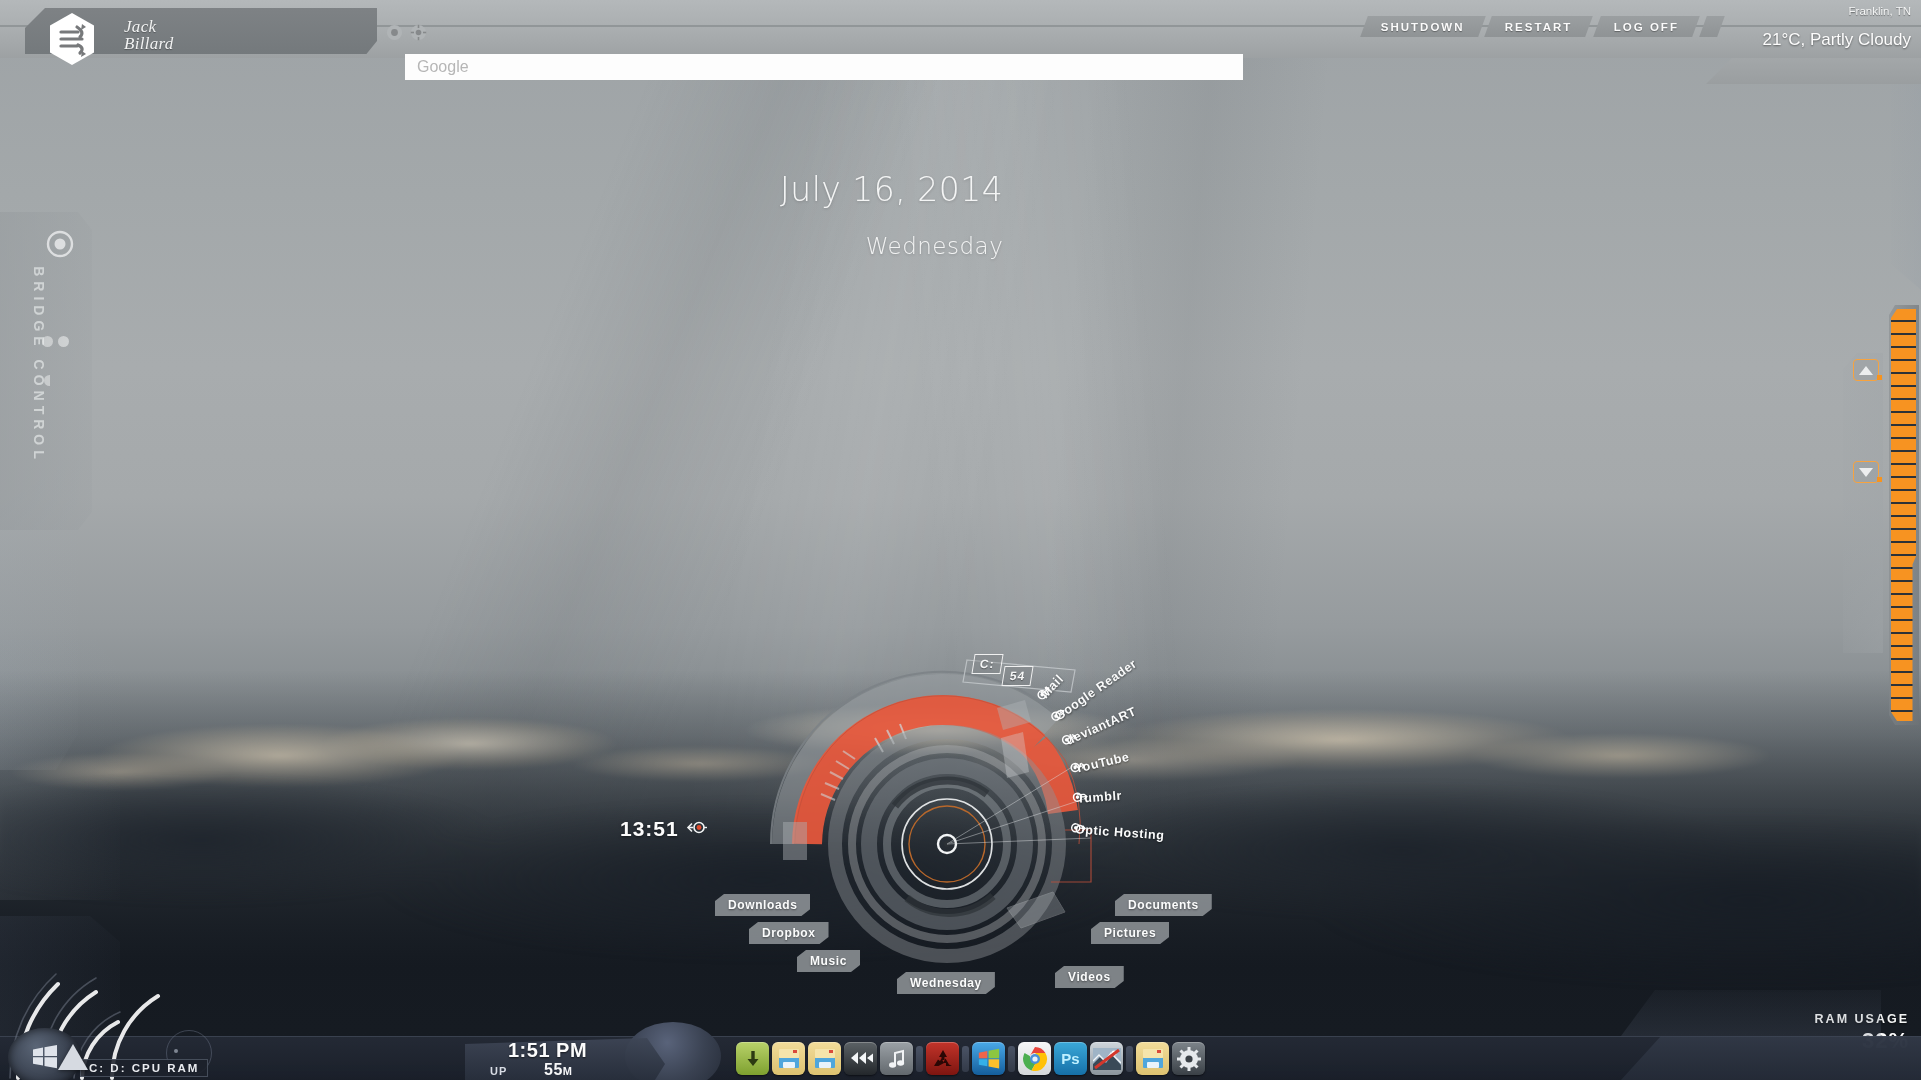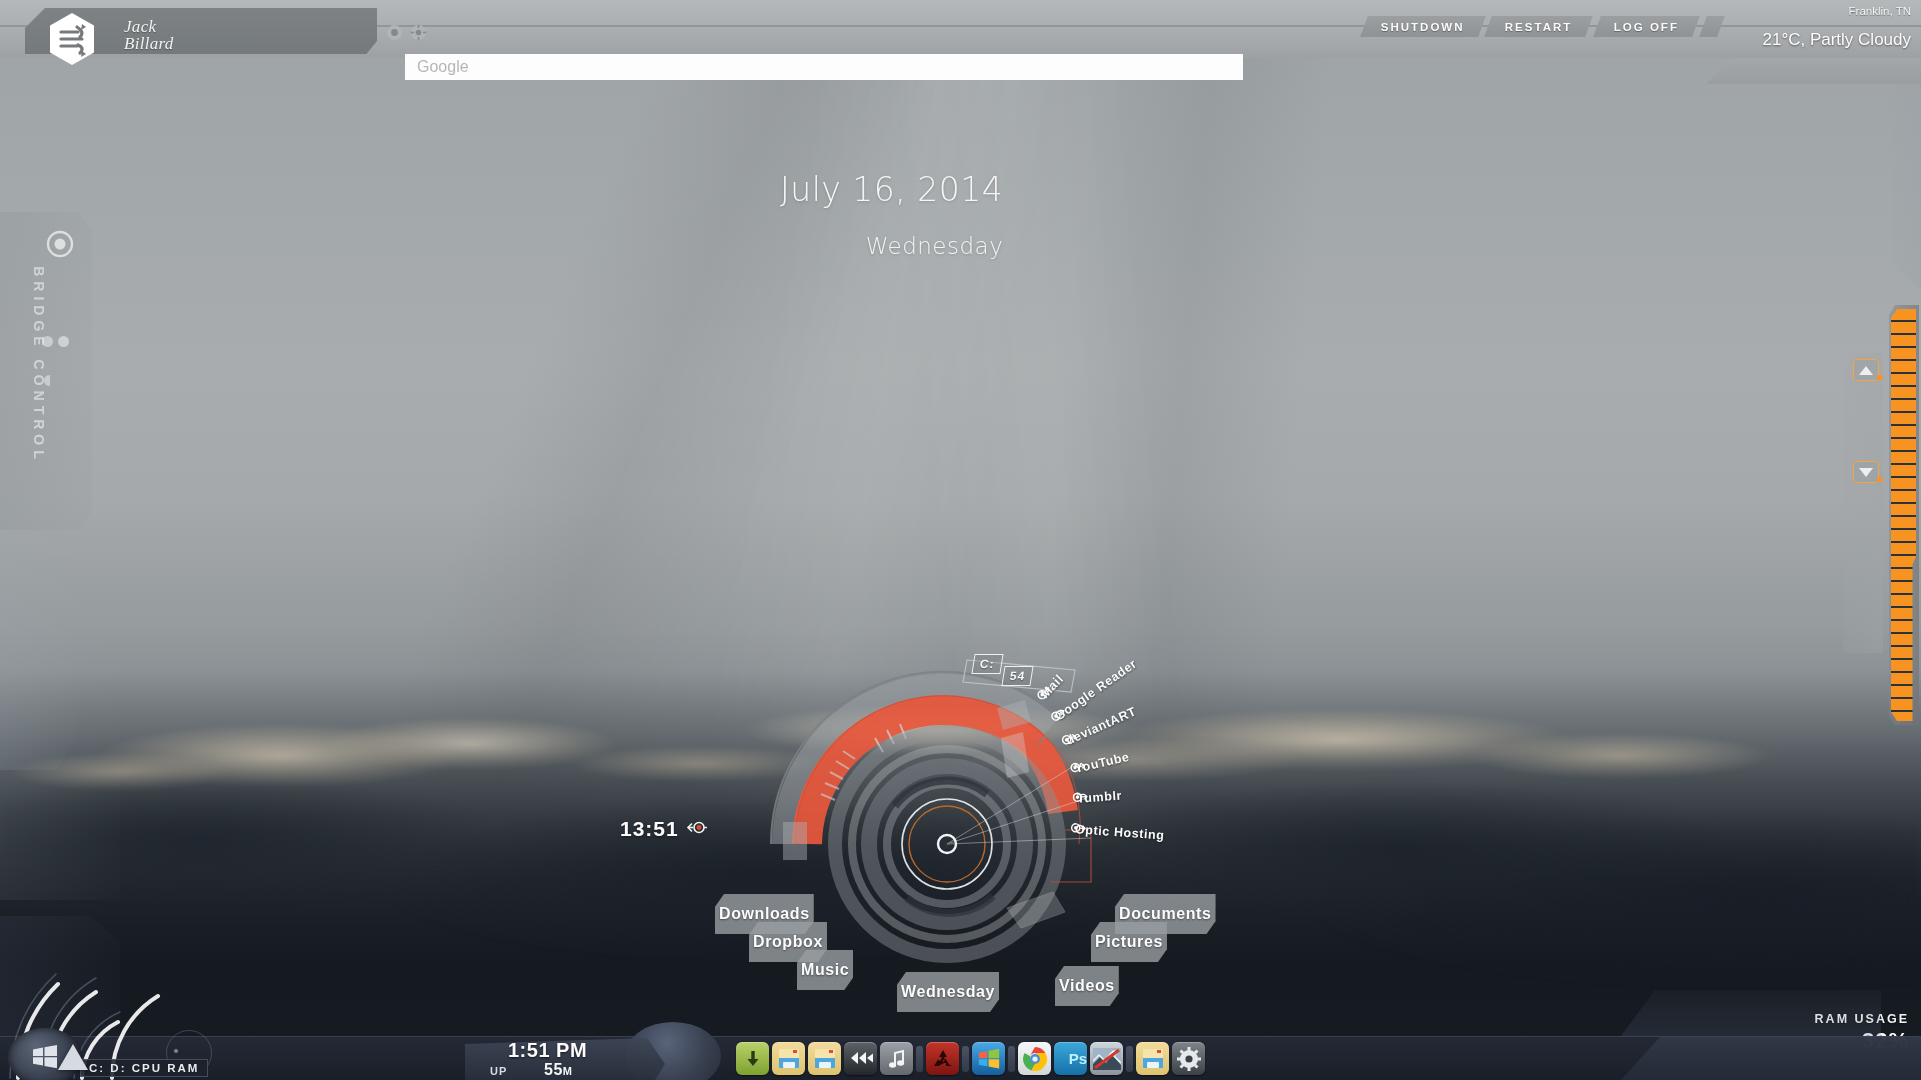--- a/index.html
+++ b/index.html
@@ -218,25 +218,25 @@
   }
   .link-item .lbl {
     font-size:12.5px; font-weight:bold; color:#fafbfb;
     letter-spacing:.6px; text-shadow:0 1px 2px rgba(0,0,0,.5);
     font-family:"Liberation Sans", sans-serif;
   }
   .link-ico { width:15px; height:11px; flex:0 0 auto; }
 
   .folders { position:absolute; left:0; top:0; width:480px; height:400px; }
   .folder-btn {
-    position:absolute; height:40px; padding:0 4px;
+    position:absolute; height:22px; padding:0 13px;
     display:flex; align-items:center; justify-content:center;
     background:rgba(152,157,161,.80);
     clip-path:polygon(9px 0, 100% 0, 100% 68%, calc(100% - 9px) 100%, 0 100%, 0 32%);
-    font-size:16px; font-weight:bold; color:#fbfcfc; letter-spacing:.6px;
+    font-size:12px; font-weight:bold; color:#fbfcfc; letter-spacing:.6px;
     text-shadow:0 1px 2px rgba(0,0,0,.45);
     cursor:pointer; font-family:"Liberation Sans", sans-serif;
   }
 
   .minitime {
     position:absolute; left:620px; top:817px; z-index:14;
     display:flex; align-items:center; gap:7px;
   }
   .minitime .tv {
     font-size:21px; font-weight:bold; color:#fcfcfc; letter-spacing:1px;
@@ -824,21 +824,21 @@
       <div class="tsep"></div>
       <div class="tico" style="background: linear-gradient(rgb(246, 247, 248), rgb(212, 215, 218));">
         <svg width="26" height="26" viewBox="0 0 26 26">
           <path d="M13 1 A12 12 0 0 1 23.4 7 L13 7 A6 6 0 0 0 7.8 10 Z" fill="#e8453c"></path>
           <path d="M2.6 7 A12 12 0 0 0 9.5 24.4 L14.6 15.4 A6 6 0 0 1 7.8 10 Z" fill="#4caf50"></path>
           <path d="M23.4 7 A12 12 0 0 1 9.5 24.4 L14.6 15.4 A6 6 0 0 0 13 7 Z" fill="#ffc107"></path>
           <circle cx="13" cy="13" r="5" fill="#4a90d9"></circle>
           <circle cx="13" cy="13" r="2.6" fill="#e9f2fa"></circle>
         </svg>
       </div>
-      <div class="tico" style="background: linear-gradient(rgb(59, 168, 216), rgb(22, 112, 168)); justify-content: flex-end;">
+      <div class="tico" style="background: linear-gradient(rgb(59, 168, 216), rgb(22, 112, 168));">
         <span style="font:bold 15px 'Liberation Sans',sans-serif;color:#bff0ff;">Ps</span>
       </div>
       <div class="tico" style="background: linear-gradient(rgb(207, 214, 220), rgb(139, 148, 156));">
         <svg width="28" height="22" viewBox="0 0 28 22">
           <rect x="0" y="0" width="28" height="22" fill="#9fb4c6"></rect>
           <path d="M0 16 L7 9 L13 15 L19 7 L28 17 L28 22 L0 22 Z" fill="#3a4a58"></path>
           <path d="M0 13 L6 7 L12 13 L18 5 L28 15" fill="none" stroke="#f2f5f7" stroke-width="1.4"></path>
           <circle cx="21" cy="5" r="2.6" fill="#fdfdfd"></circle>
           <path d="M2 20 L26 2" stroke="#d2372c" stroke-width="3"></path>
         </svg>

